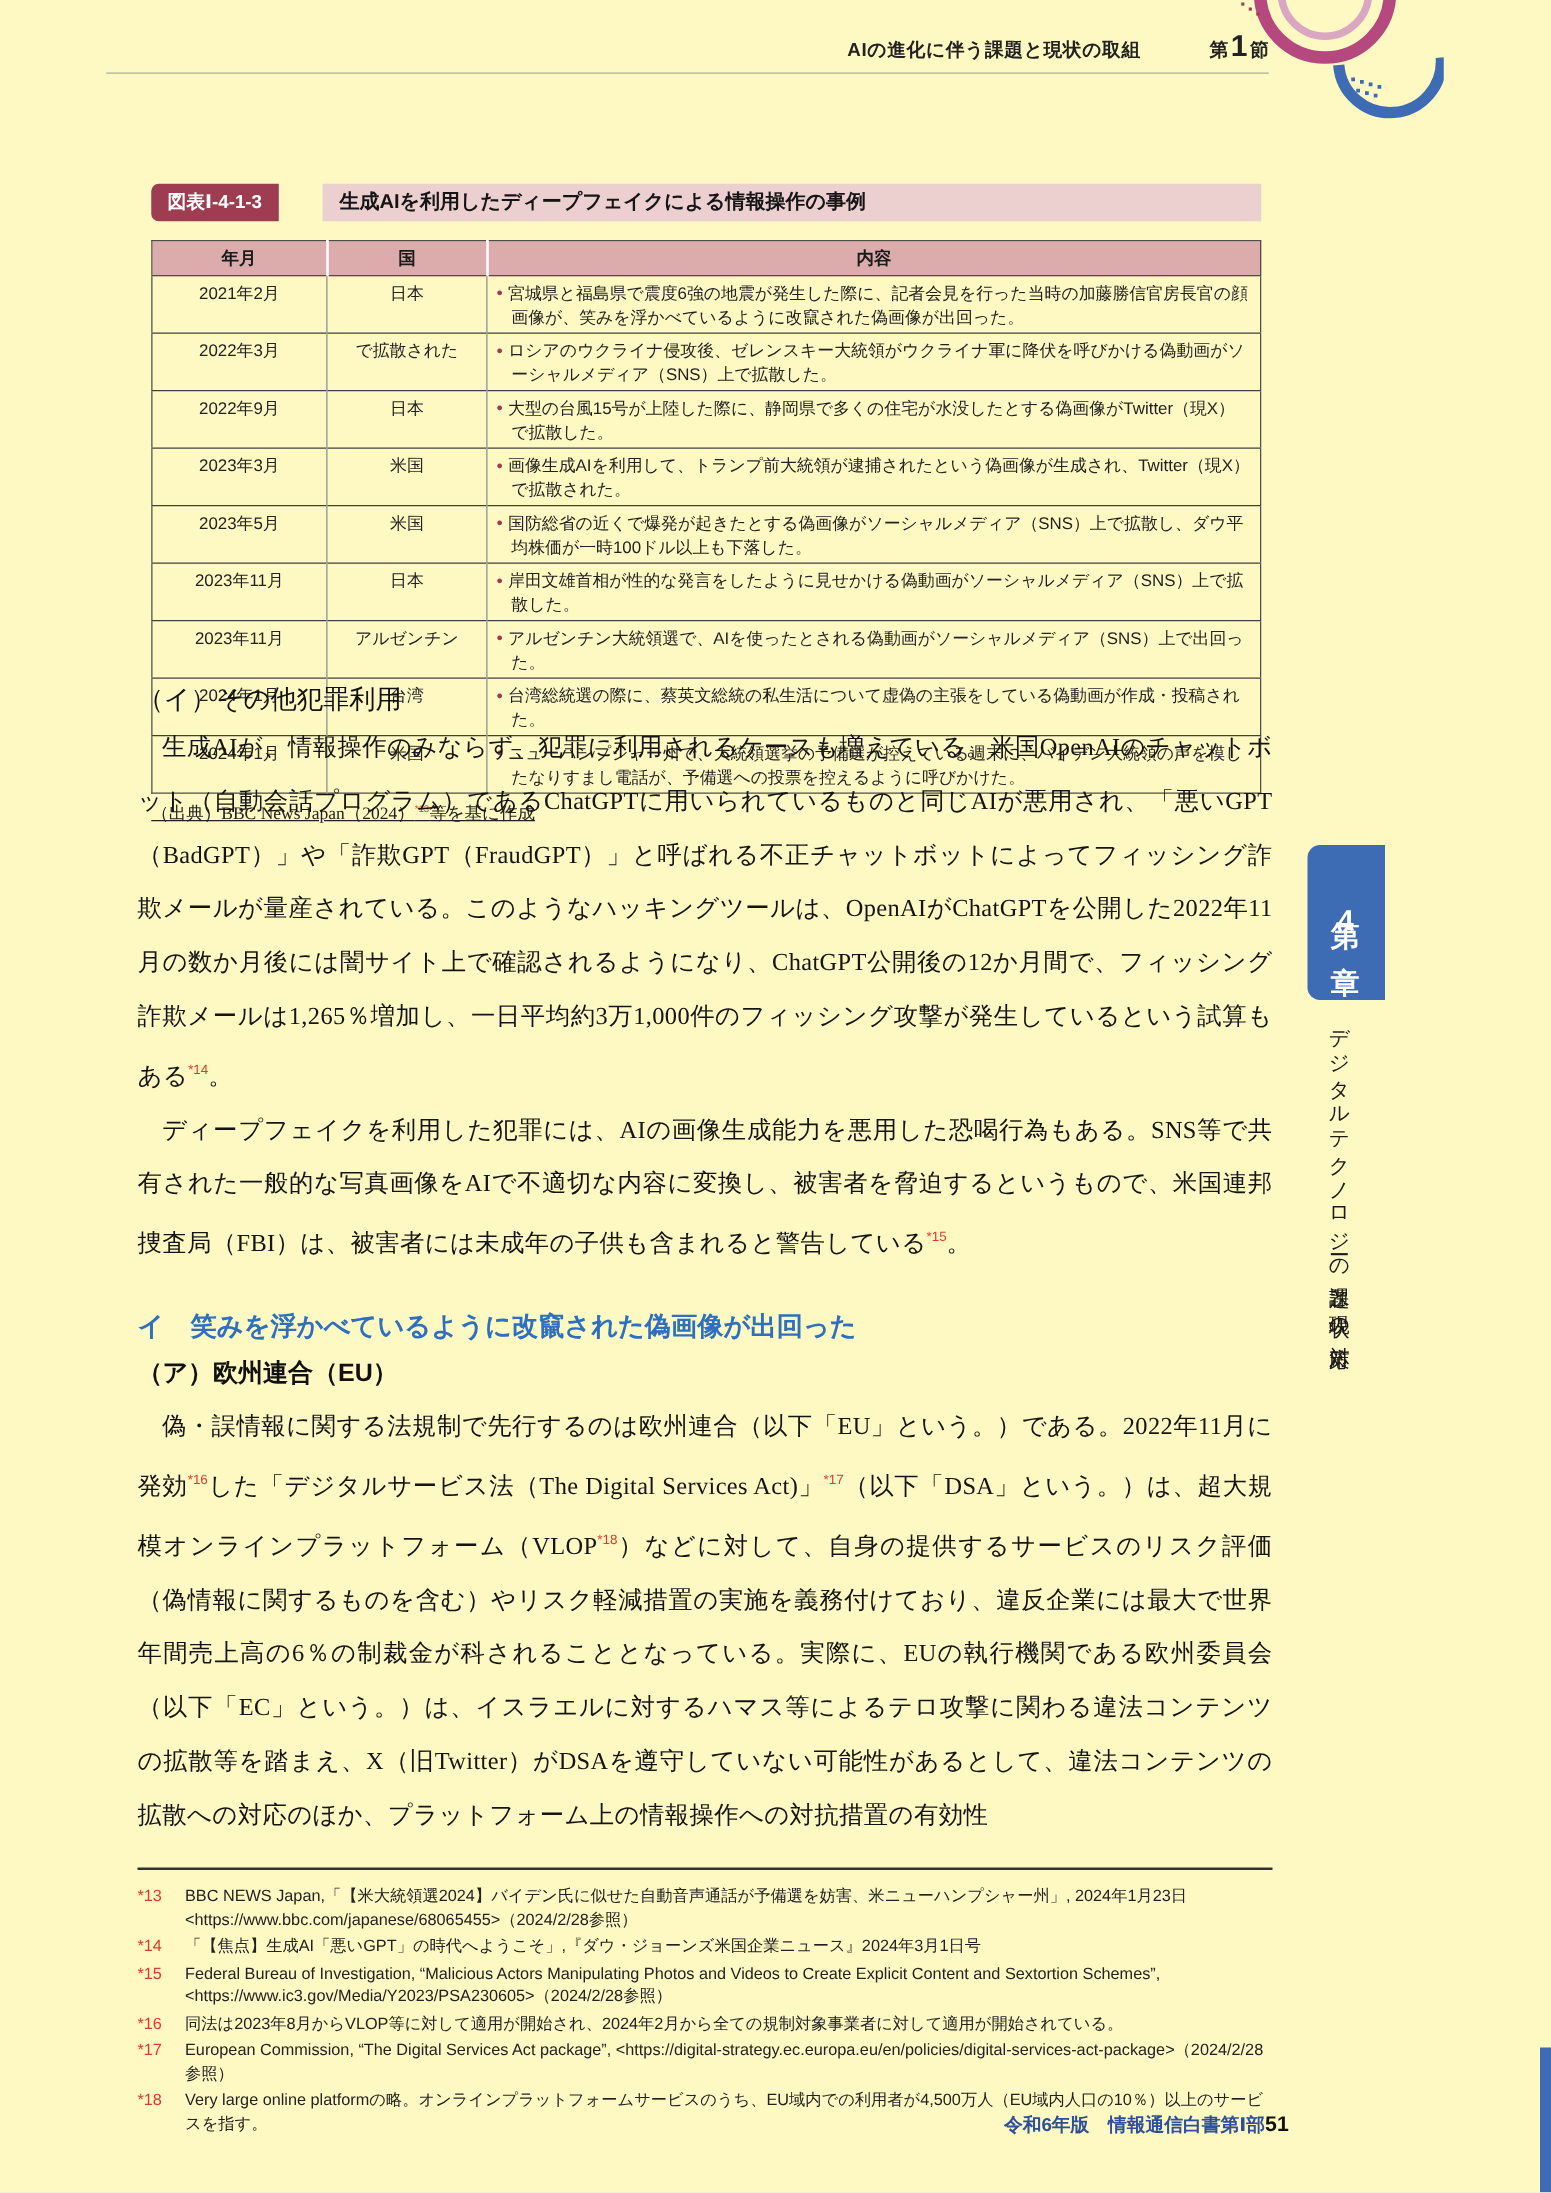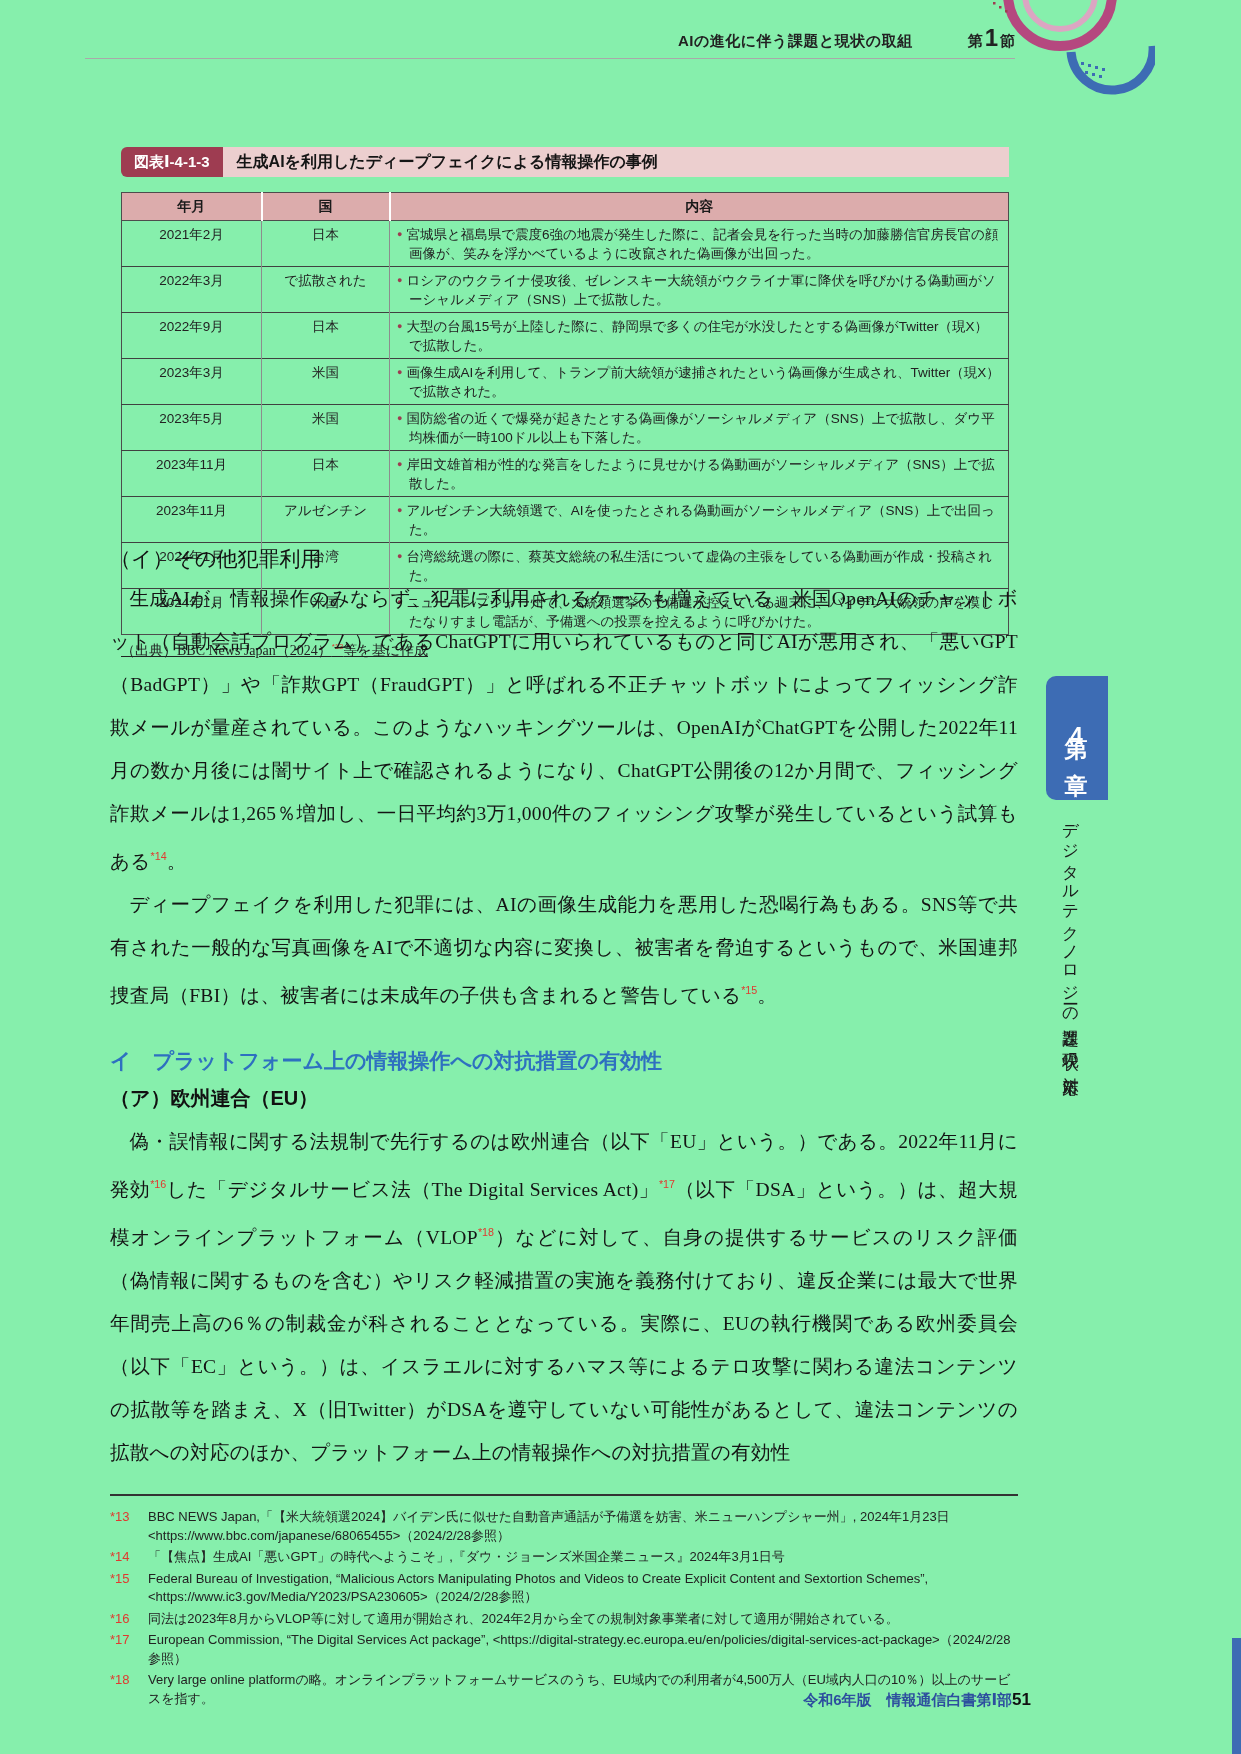--- a/index.html
+++ b/index.html
@@ -1,33 +1,33 @@
 <!DOCTYPE html>
 <html lang="ja"><head>
 <meta charset="utf-8">
 <style>
   html,body{margin:0;padding:0;background:#e9e9e9;}
-  .page{position:relative;width:1241px;height:1754px;background:#86efac;margin:0 auto;overflow:hidden;
+  .page{position:relative;width:1241px;height:1754px;background:#fef9c3;margin:0 auto;overflow:hidden;
         font-family:"Liberation Sans","DejaVu Sans",sans-serif;color:#111;}
 
   
   .hd{position:absolute;top:26px;left:110px;width:905px;display:flex;justify-content:flex-end;
       align-items:flex-end;gap:55px;}
   .hd-title{font-size:15px;font-weight:bold;color:#222;letter-spacing:.5px;}
   .hd-section{font-weight:bold;color:#222;white-space:nowrap;}
   .hd-section .s{font-size:15px;}
   .hd-section .n{font-size:24px;line-height:1;padding:0 2px;}
   .hd-line{position:absolute;top:58px;left:85px;width:930px;height:1px;background:#a9a9a9;}
 
   
   .deco{position:absolute;left:985px;top:0;width:170px;height:95px;}
 
   
   .figure{position:absolute;top:147px;left:121px;width:888px;}
-  .fig-bar{display:flex;height:30px;}
+  .fig-bar{display:flex;height:30px;gap:35px;}
   .fig-badge{background:#9e3c51;color:#fff;font-weight:bold;font-size:15px;line-height:30px;
              padding:0 13px;border-radius:6px 0 0 6px;white-space:nowrap;}
   .fig-title{background:#eccfcf;flex:1;font-weight:bold;font-size:16px;line-height:30px;
              padding-left:14px;color:#151515;}
   table.dtab{width:100%;border-collapse:collapse;margin-top:15px;table-layout:fixed;
              border:1.5px solid #4d4d4d;}
   table.dtab th{background:#dcacac;font-size:14px;font-weight:600;padding:4.5px 0;color:#1a1a1a;
                 border-left:2px solid #fff;text-align:center;}
   table.dtab th:first-child{border-left:none;}
   table.dtab thead tr{border-bottom:1.5px solid #4d4d4d;}
@@ -188,21 +188,21 @@
           </tr>
         </tbody>
     </table>
     <div class="fig-source">（出典）BBC News Japan（2024）<sup class="ref">*13</sup>等を基に作成</div>
   </div>
 
   <div class="content">
     <h3 class="h-kana">（イ）その他犯罪利用</h3>
     <p class="para">生成AIが、情報操作のみならず、犯罪に利用されるケースも増えている。米国OpenAIのチャットボット（自動会話プログラム）であるChatGPTに用いられているものと同じAIが悪用され、「悪いGPT（BadGPT）」や「詐欺GPT（FraudGPT）」と呼ばれる不正チャットボットによってフィッシング詐欺メールが量産されている。このようなハッキングツールは、OpenAIがChatGPTを公開した2022年11月の数か月後には闇サイト上で確認されるようになり、ChatGPT公開後の12か月間で、フィッシング詐欺メールは1,265％増加し、一日平均約3万1,000件のフィッシング攻撃が発生しているという試算もある<sup class="ref">*14</sup>。</p>
     <p class="para">ディープフェイクを利用した犯罪には、AIの画像生成能力を悪用した恐喝行為もある。SNS等で共有された一般的な写真画像をAIで不適切な内容に変換し、被害者を脅迫するというもので、米国連邦捜査局（FBI）は、被害者には未成年の子供も含まれると警告している<sup class="ref">*15</sup>。</p>
-    <h3 class="h-blue">イ　プラットフォーム上の情報操作への対抗措置の有効性</h3>
+    <h3 class="h-blue">イ　笑みを浮かべているように改竄された偽画像が出回った</h3>
     <h4 class="h-sub">（ア）欧州連合（EU）</h4>
     <p class="para">偽・誤情報に関する法規制で先行するのは欧州連合（以下「EU」という。）である。2022年11月に発効<sup class="ref">*16</sup>した「デジタルサービス法（The Digital Services Act)」<sup class="ref">*17</sup>（以下「DSA」という。）は、超大規模オンラインプラットフォーム（VLOP<sup class="ref">*18</sup>）などに対して、自身の提供するサービスのリスク評価（偽情報に関するものを含む）やリスク軽減措置の実施を義務付けており、違反企業には最大で世界年間売上高の6％の制裁金が科されることとなっている。実際に、EUの執行機関である欧州委員会（以下「EC」という。）は、イスラエルに対するハマス等によるテロ攻撃に関わる違法コンテンツの拡散等を踏まえ、X（旧Twitter）がDSAを遵守していない可能性があるとして、違法コンテンツの拡散への対応のほか、プラットフォーム上の情報操作への対抗措置の有効性</p>
 
     <div class="footnotes">
         <div class="fn">
           <span class="fn-m">*13</span>
           <span class="fn-t">BBC NEWS Japan,「【米大統領選2024】バイデン氏に似せた自動音声通話が予備選を妨害、米ニューハンプシャー州」, 2024年1月23日&lt;https://www.bbc.com/japanese/68065455&gt;（2024/2/28参照）</span>
         </div>
         <div class="fn">
           <span class="fn-m">*14</span>

